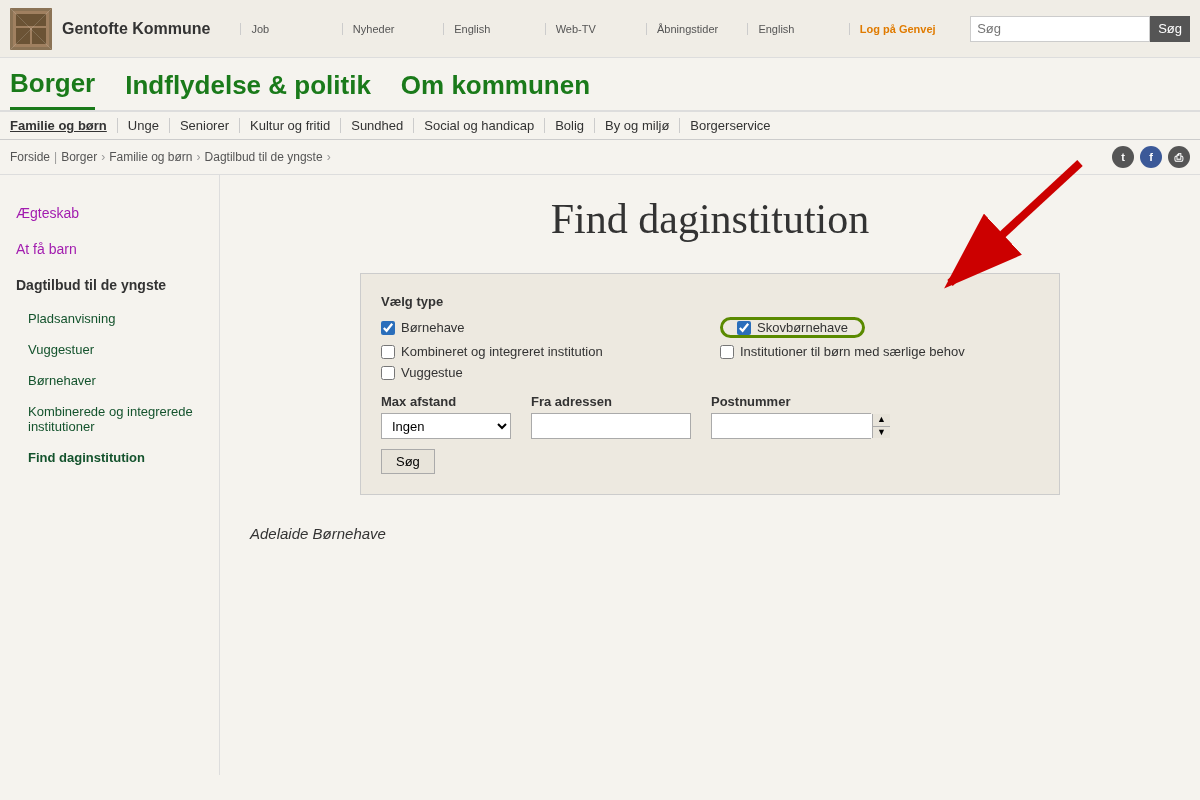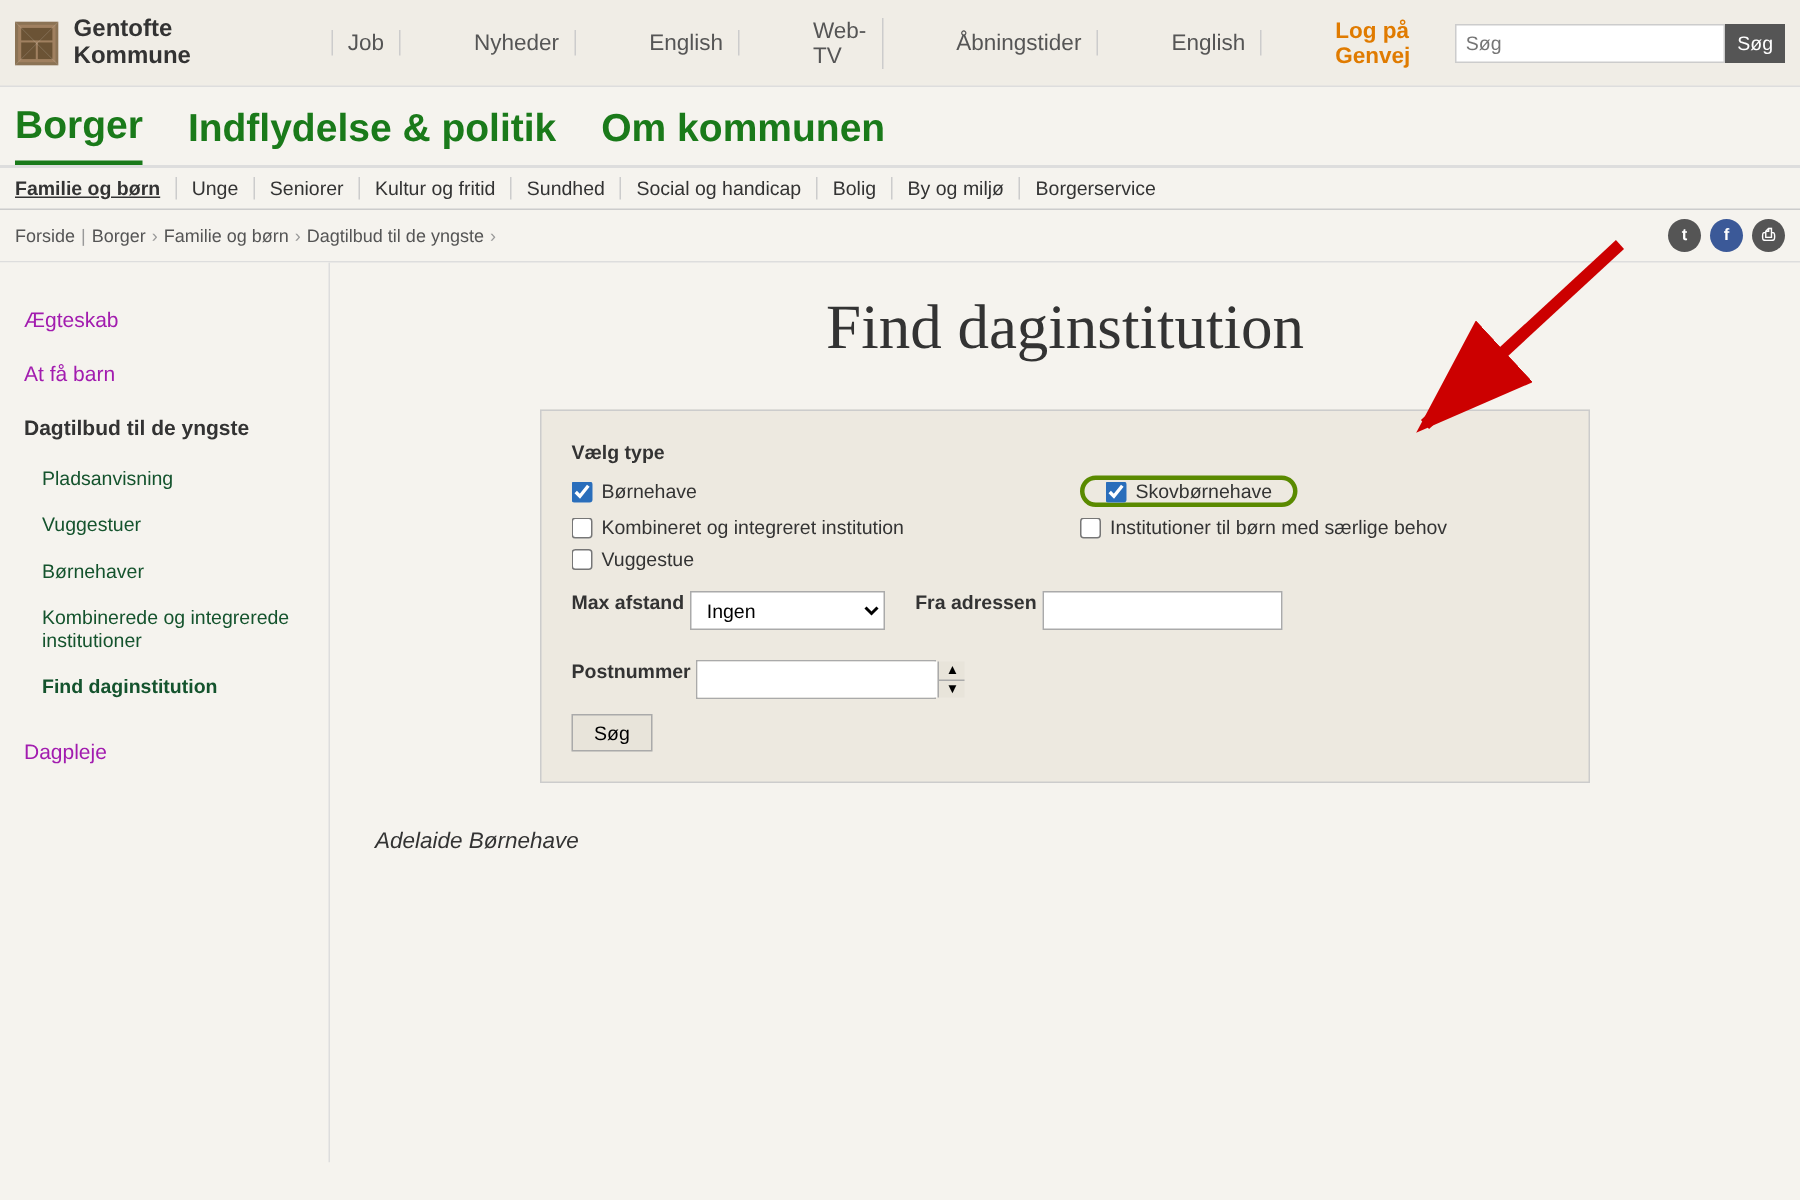--- a/index.html
+++ b/index.html
@@ -33,22 +33,21 @@
       display: flex;
       align-items: center;
       gap: 0;
       flex: 1;
     }
     .top-nav a {
       color: #555;
       text-decoration: none;
       padding: 0 10px;
       border-right: 1px solid #ccc;
-      font-size: 15px;
-      margin-left: 39px;
+      font-size: 11px;
     }
     .top-nav a:first-child { border-left: 1px solid #ccc; }
     .top-nav a.english { color: #555; }
     .top-nav a.log-pa {
       color: #e07b00;
       font-weight: bold;
       border-right: none;
     }
     .search-area {
       display: flex;
@@ -248,20 +247,21 @@
 
     .form-row {
       display: flex;
       align-items: flex-start;
       gap: 20px;
       margin-top: 8px;
       flex-wrap: wrap;
     }
     .form-group {
       display: flex;
+      flex-direction: column;
       gap: 4px;
     }
     .form-group label {
       font-weight: bold;
       font-size: 13px;
     }
     .form-group select, .form-group input[type="text"] {
       height: 26px;
       border: 1px solid #aaa;
       font-size: 13px;
@@ -398,21 +398,20 @@
 
   <div class="sidebar">
     <a href="#" class="sidebar-item">Ægteskab</a>
     <a href="#" class="sidebar-item">At få barn</a>
     <a href="#" class="sidebar-item section-title">Dagtilbud til de yngste</a>
     <a href="#" class="sidebar-sub-item">Pladsanvisning</a>
     <a href="#" class="sidebar-sub-item">Vuggestuer</a>
     <a href="#" class="sidebar-sub-item">Børnehaver</a>
     <a href="#" class="sidebar-sub-item">Kombinerede og integrerede institutioner</a>
     <a href="#" class="sidebar-sub-item active">Find daginstitution</a>
-    <a href="#" class="sidebar-item" style="margin-top:10px;">Dagpleje</a>
   </div>
 
   <div class="main-content">
     <h1 class="page-title">Find daginstitution</h1>
 
     <div style="position:relative;">
 
       <svg width="300" height="160" style="position:absolute; top:-120px; right:80px; z-index:10;" viewBox="0 0 300 160">
         <defs>
           <marker id="arrowhead" markerWidth="10" markerHeight="7" refX="9" refY="3.5" orient="auto">

